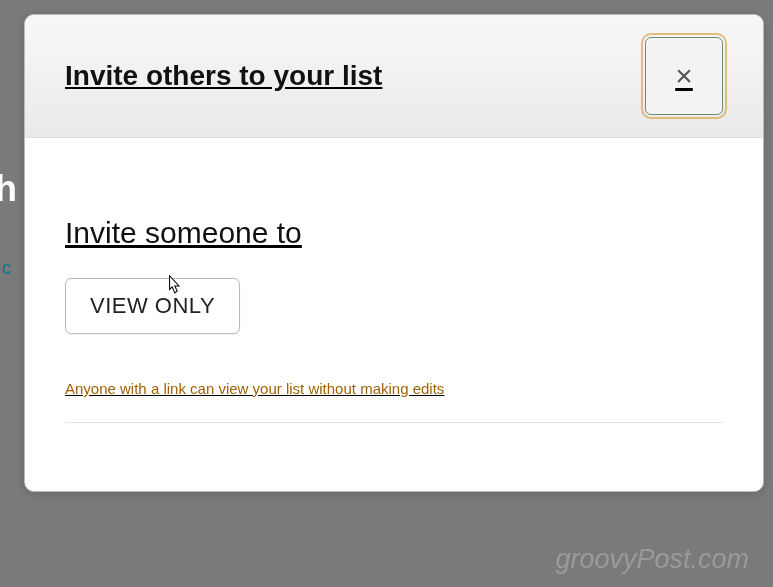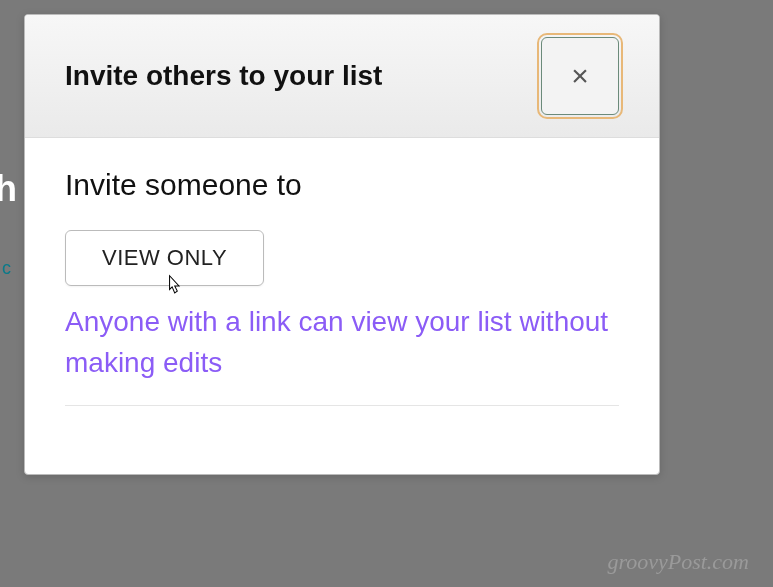--- a/index.html
+++ b/index.html
@@ -32,26 +32,27 @@
       position: absolute;
       top: 258px;
       left: 2px;
       color: #0a7a8a;
       font-size: 18px;
     }
     .modal {
       position: absolute;
       top: 14px;
       left: 24px;
-      width: 636px;
+      width: 740px;
       background: #fff;
-      border-radius: 4px;
+      border-radius: 10px;
       border: 1px solid #bbb;
       box-shadow: 0 2px 8px rgba(0,0,0,0.15);
       overflow: hidden;
+      text-decoration: underline;
     }
     .modal-header {
       background: linear-gradient(#f7f7f7, #eaeaea);
       border-bottom: 1px solid #ddd;
       padding: 22px 40px 22px 40px;
       display: flex;
       align-items: center;
       justify-content: space-between;
     }
     .modal-title {
@@ -75,61 +76,63 @@
       color: #555;
       font-family: Arial, sans-serif;
     }
     .modal-body {
       padding: 30px 40px 40px 40px;
     }
     .subtitle {
       font-size: 30px;
       color: #111;
       margin-bottom: 28px;
+      margin-top: 48px;
     }
     .option-btn {
       display: inline-block;
-      padding: 14px 36px;
+      padding: 14px 24px;
       font-size: 22px;
       color: #222;
       background: #fff;
       border: 1px solid #bbb;
       border-radius: 6px;
       cursor: pointer;
       letter-spacing: 0.5px;
       margin-bottom: 16px;
       box-shadow: 0 1px 2px rgba(0,0,0,0.05);
     }
     .option-desc {
-      font-size: 28px;
-      color: #8b5cf6;
+      font-size: 15px;
+      color: #a16207;
       line-height: 1.45;
       margin-bottom: 6px;
+      margin-top: 28px;
     }
     .divider {
       border: none;
       border-top: 1px solid #e5e5e5;
       margin: 22px 0 28px 0;
     }
     .cursor {
       position: absolute;
       left: 164px;
       top: 274px;
       width: 18px;
       height: 24px;
       pointer-events: none;
       z-index: 50;
     }
     .watermark {
       position: absolute;
       bottom: 12px;
       right: 24px;
-      font-family: Liberation Serif, serif;
+      font-family: Liberation Sans, sans-serif;
       font-style: italic;
-      font-size: 22px;
+      font-size: 27px;
       color: #9a9a9a;
       z-index: 60;
     }
   </style>
 </head>
 <body>
 
 <div class="backdrop">
   <div class="backdrop-text2">h</div>
   <div class="backdrop-text3">c</div>

